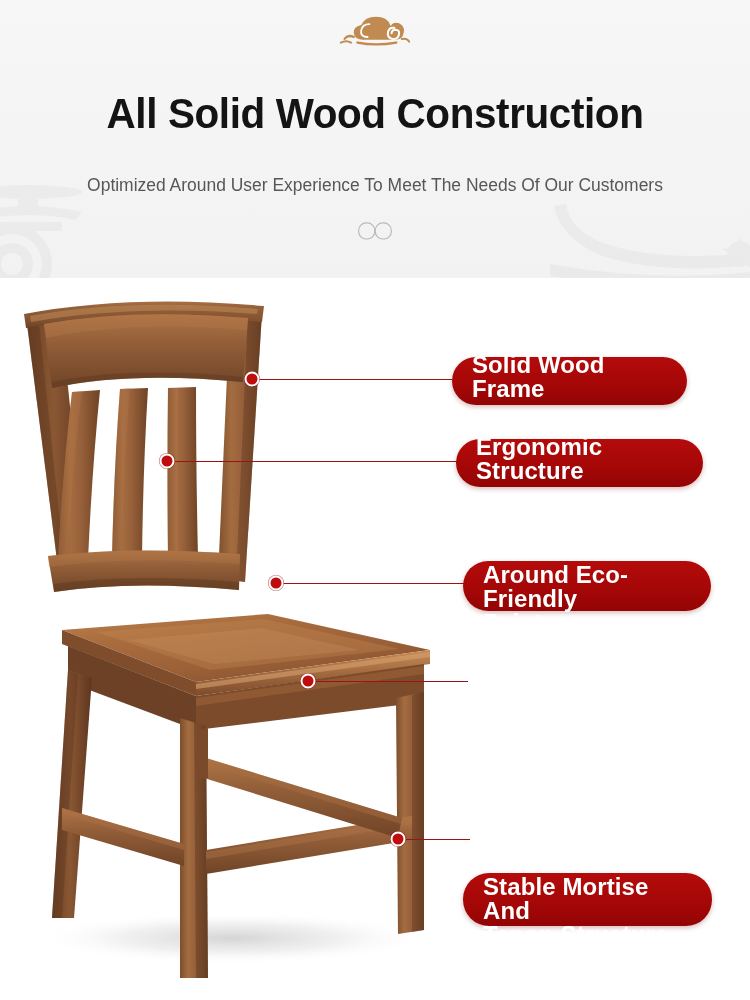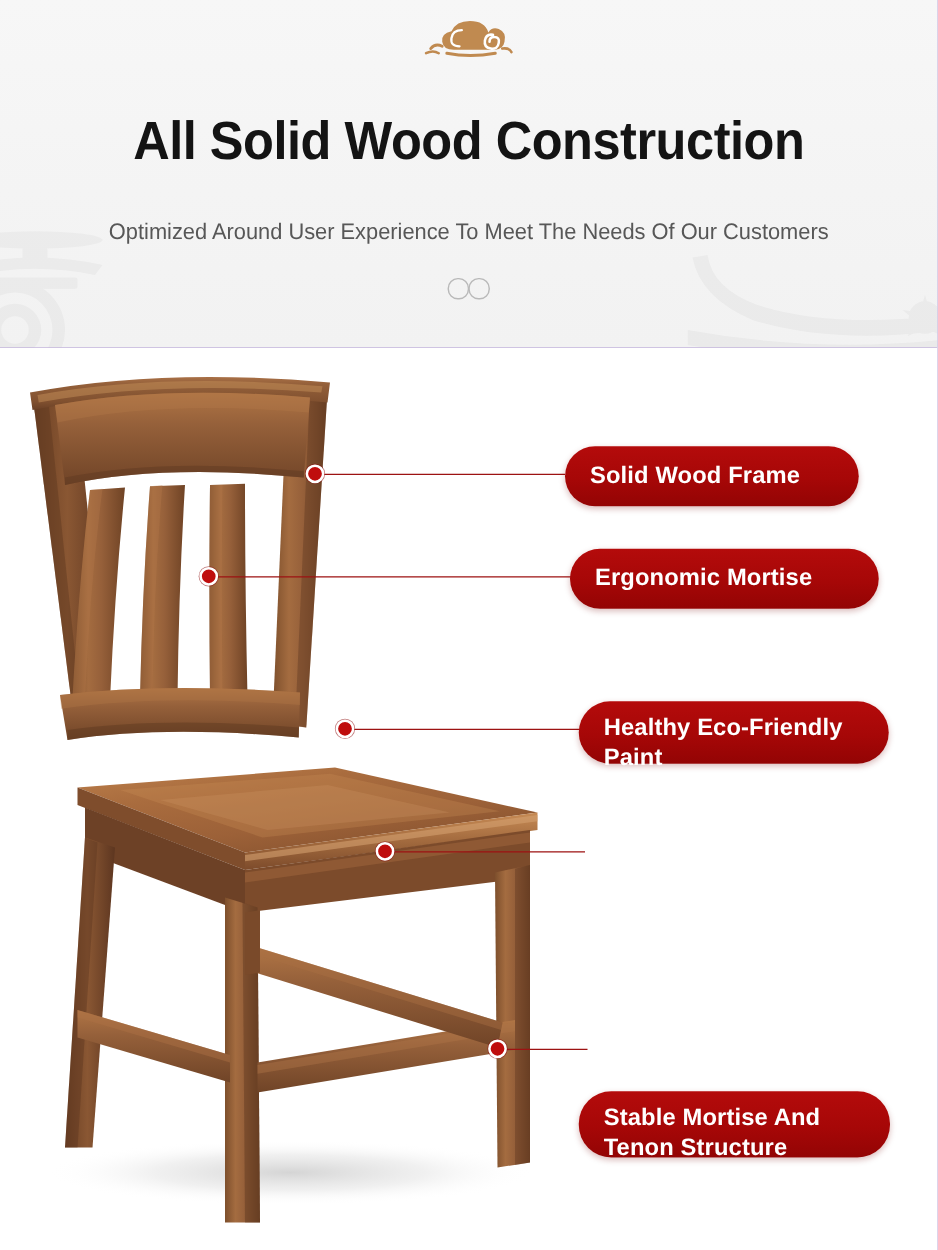--- a/index.html
+++ b/index.html
@@ -66,23 +66,23 @@
     background:#bf0d0d; border:2px solid #ffffff;
     box-shadow:0 0 0 .6px rgba(140,10,10,.55);
     transform:translate(-50%,-50%);
     pointer-events:auto;
   }
   .badge {
     position:absolute;
     background:linear-gradient(180deg,#b40b0b 0%,#a60707 55%,#930404 100%);
     border-radius:26px;
     color:#fff;
-    font-size:19px; font-weight:700; line-height:24px;
+    font-size:24px; font-weight:700; line-height:24px;
     letter-spacing:.1px;
-    padding:10px 16px 11px 20px;
+    padding:2px 16px 11px 20px;
     box-shadow:0 2px 5px rgba(120,10,10,.28);
     pointer-events:auto;
     white-space:pre-line;
   }
   .badge.one-line { display:flex; align-items:center; }
 </style>
 </head>
 <body>
 
 <div class="page">
@@ -256,25 +256,25 @@
   </div>
 
   <div class="callouts">
 
     <div class="leader" style="left:252px; top:379px; width:200px;"></div>
     <div class="dot" style="left:252px; top:379px;"></div>
     <div class="badge one-line" style="left:452px; top:357px; width:235px; height:48px;">Solid Wood Frame</div>
 
     <div class="leader" style="left:167px; top:461px; width:295px;"></div>
     <div class="dot" style="left:167px; top:461px;"></div>
-    <div class="badge one-line" style="left:456px; top:439px; width:247px; height:48px;">Ergonomic Mortise</div>
+    <div class="badge one-line" style="left:456px; top:439px; width:247px; height:48px;">Ergonomic Structure</div>
 
     <div class="leader" style="left:276px; top:583px; width:194px;"></div>
     <div class="dot" style="left:276px; top:583px;"></div>
-    <div class="badge" style="left:463px; top:561px; width:248px; height:50px;">Healthy Eco-Friendly
+    <div class="badge" style="left:463px; top:561px; width:248px; height:50px;">Around Eco-Friendly
 Paint</div>
 
     <div class="leader" style="left:308px; top:681px; width:160px;"></div>
     <div class="dot" style="left:308px; top:681px;"></div>
 
     <div class="leader" style="left:398px; top:839px; width:72px;"></div>
     <div class="dot" style="left:398px; top:839px;"></div>
     <div class="badge" style="left:463px; top:837px; width:249px; height:53px;margin-top:36px;">Stable Mortise And
 Tenon Structure</div>
   </div>

